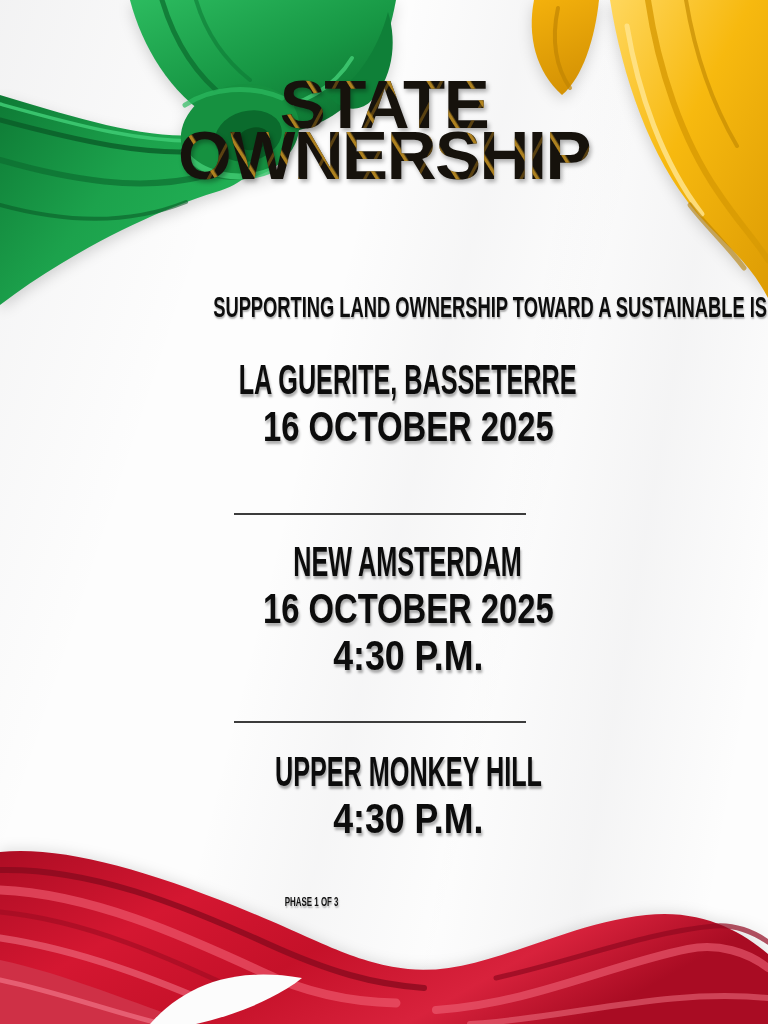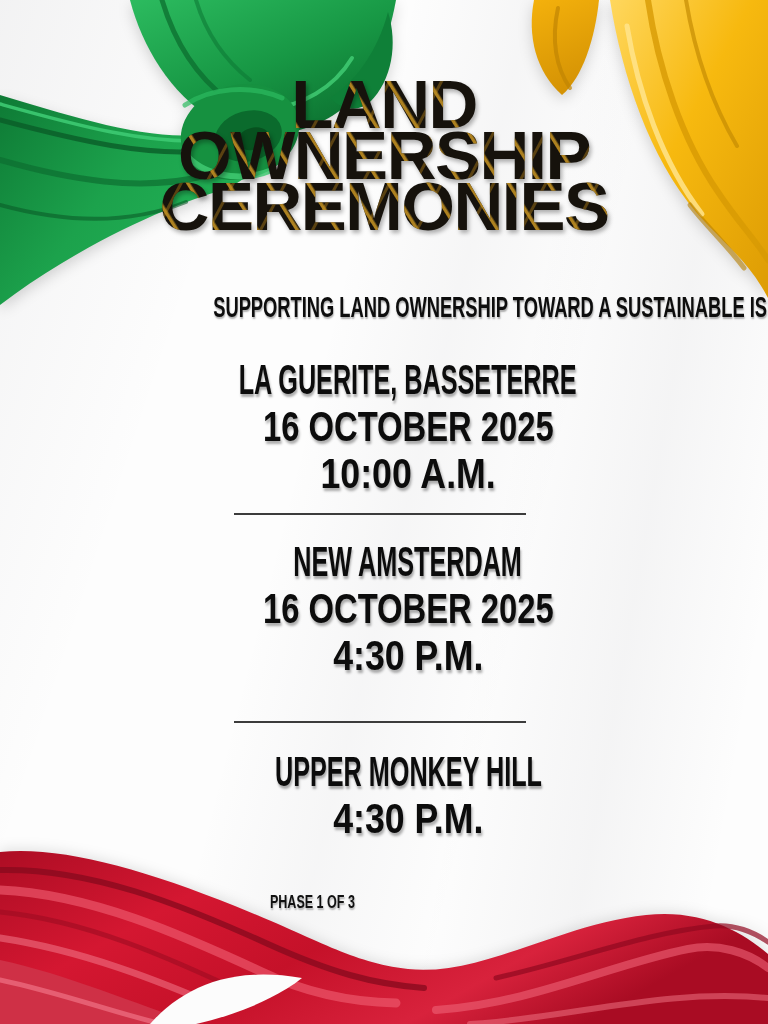--- a/index.html
+++ b/index.html
@@ -52,21 +52,21 @@
   .e-line{
     font-size:42px;line-height:47px;font-weight:bold;color:#0c0c0c;
     text-shadow:1.5px 2.5px 3px rgba(0,0,0,.32);white-space:nowrap;padding-left:48px;
   }
   .divider{
     position:absolute;left:234px;width:292px;height:2px;background:#3c3c3c;z-index:3;
   }
   .divider-1{top:513px;} .divider-2{top:721px;}
   .phase{
     position:absolute;top:892px;left:0;width:624px;text-align:center;z-index:3;
-    font-size:19px;line-height:20px;font-weight:bold;color:#111;
+    font-size:12px;line-height:20px;font-weight:bold;color:#111;
     text-shadow:1px 1.5px 2px rgba(0,0,0,.28);
   }
   .cond{display:inline-block;transform-origin:50% 50%;white-space:nowrap;}
   .sx60{transform:scaleX(.60);}
   .sx61{transform:scaleX(.61);}
   .sx66{transform:scaleX(.66);}
   .sx78{transform:scaleX(.78);}
   .sx85{transform:scaleX(.85);}
 </style>
 </head>
@@ -122,35 +122,33 @@
       <path d="M558,8 C551,40 556,68 570,88" fill="none" stroke="#c08403" stroke-width="4" opacity=".7" stroke-linecap="round"></path>
       <path d="M610,0 C622,76 650,158 696,212 C720,240 750,262 768,298 L768,0 Z" fill="url(#gyA)"></path>
       <path d="M648,0 C658,68 682,140 718,192 C738,222 757,242 768,260" fill="none" stroke="#d79a04" stroke-width="6" opacity=".8" stroke-linecap="round"></path>
       <path d="M686,0 C694,48 710,100 737,146" fill="none" stroke="#c48c03" stroke-width="4" opacity=".7" stroke-linecap="round"></path>
       <path d="M627,26 C638,92 662,162 702,214" fill="none" stroke="#ffe48c" stroke-width="5" opacity=".85" stroke-linecap="round"></path>
       <path d="M690,205 C706,226 726,244 744,268" fill="none" stroke="#b57f02" stroke-width="5" opacity=".6" stroke-linecap="round"></path>
     </g>
   </svg>
 
   <header class="title-block">
-    <div class="title-line">LAND</div>
+    <div class="title-line">STATE</div>
     <div class="title-line">OWNERSHIP</div>
-    <div class="title-line">CEREMONIES</div>
   </header>
 
   <div class="subtitle">
     <span class="cond sx61">SUPPORTING LAND OWNERSHIP TOWARD A SUSTAINABLE ISLAND STATE</span>
   </div>
 
   <section class="events">
 
     <div class="event event-1">
       <div class="e-line"><span class="cond sx60">LA GUERITE, BASSETERRE</span></div>
       <div class="e-line"><span class="cond sx78">16 OCTOBER 2025</span></div>
-      <div class="e-line"><span class="cond sx85">10:00 A.M.</span></div>
     </div>
 
     <div class="divider divider-1"></div>
 
     <div class="event event-2">
       <div class="e-line"><span class="cond sx60">NEW AMSTERDAM</span></div>
       <div class="e-line"><span class="cond sx78">16 OCTOBER 2025</span></div>
       <div class="e-line"><span class="cond sx85">4:30 P.M.</span></div>
     </div>
 

